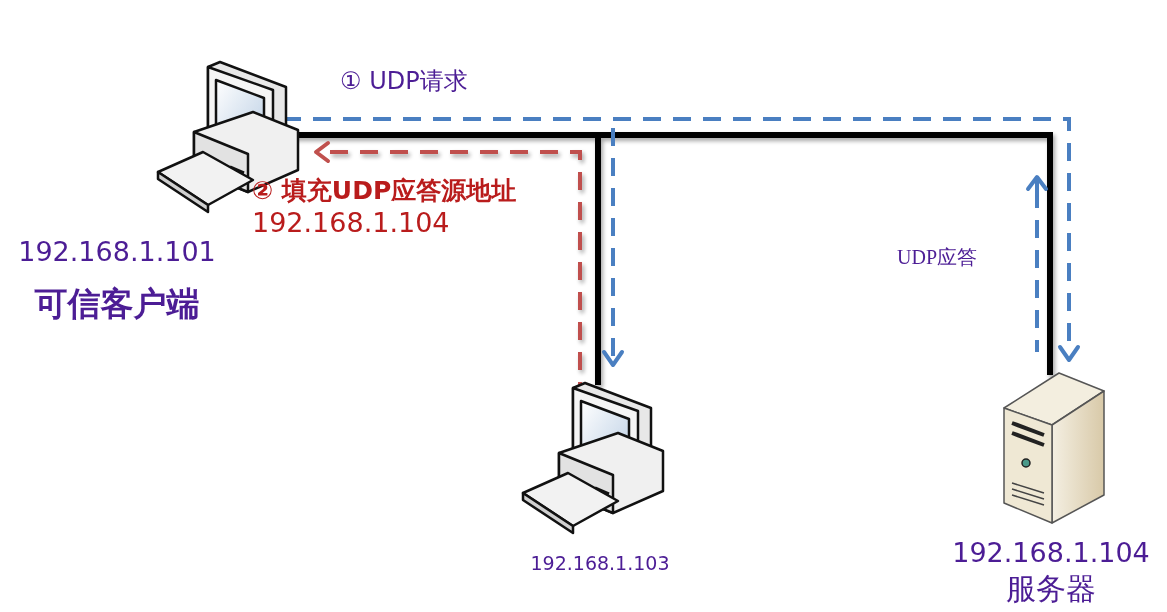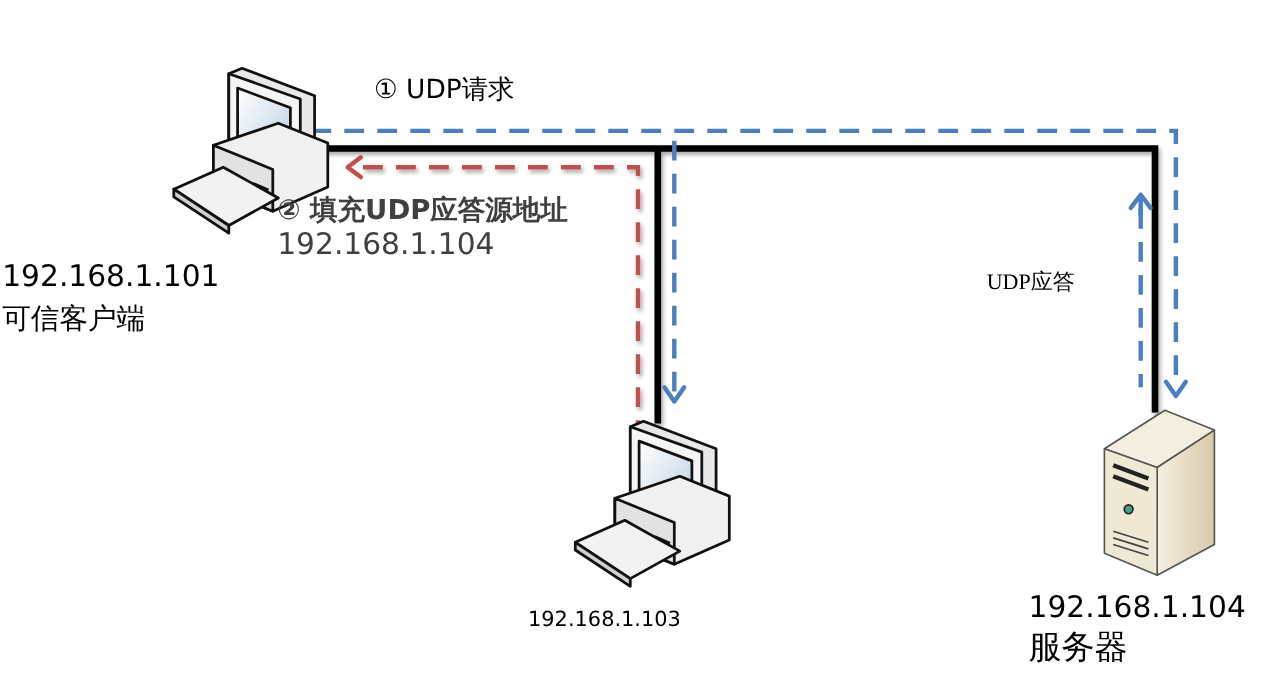--- a/index.html
+++ b/index.html
@@ -1,21 +1,21 @@
 <!DOCTYPE html>
 <html><head>
   <meta charset="utf-8">
   <style>
     html, body { margin: 0; padding: 0; background: #ffffff; }
     body { width: 1167px; height: 612px; position: relative; overflow: hidden;
            font-family: "DejaVu Sans", "Liberation Sans", sans-serif; }
     #canvas { position: absolute; left: 0; top: 0; }
-    .label { position: absolute; white-space: nowrap; color: #000000; font-size: 26px; line-height: 30px; }
-    .center { }
-    .red { color: #404040; }
+    .label { position: absolute; white-space: nowrap; color: #4c1d95; font-size: 26px; line-height: 30px; }
+    .center { text-align: center; }
+    .red { color: #b91c1c; }
   </style>
 </head>
 <body>
 
 <svg id="canvas" width="1167" height="612" viewBox="0 0 1167 612">
   <defs>
     <linearGradient id="screenGrad" x1="0" y1="0" x2="1" y2="1">
       <stop offset="0" stop-color="#ffffff"></stop>
       <stop offset="1" stop-color="#b9cde3"></stop>
     </linearGradient>
@@ -95,18 +95,18 @@
 </svg>
 
 <div class="label" style="left:340px; top:66px; font-size:24px;">① UDP请求</div>
 
 <div class="label red" style="left:252px; top:176px; font-size:25px; font-weight:bold;">② 填充UDP应答源地址</div>
 <div class="label red" style="left:252px; top:208px; font-size:27px;">192.168.1.104</div>
 
 <div class="label" style="left:897px; top:242px; font-size:20px;font-family:Liberation Serif, serif;">UDP应答</div>
 
 <div class="label center" style="left:2px; top:237px; width:230px; font-size:27px;">192.168.1.101</div>
-<div class="label center" style="left:2px; top:275px; width:230px; font-size:26px;">可信客户端</div>
+<div class="label center" style="left:2px; top:289px; width:230px; font-size:33px;font-weight:bold;">可信客户端</div>
 
 <div class="label center" style="left:480px; top:548px; width:240px; font-size:19px;">192.168.1.103</div>
 
 <div class="label center" style="left:935px; top:538px; width:232px; font-size:27px;">192.168.1.104</div>
 <div class="label center" style="left:935px; top:574px; width:232px; font-size:30px;">服务器</div>
 
 </body></html>

